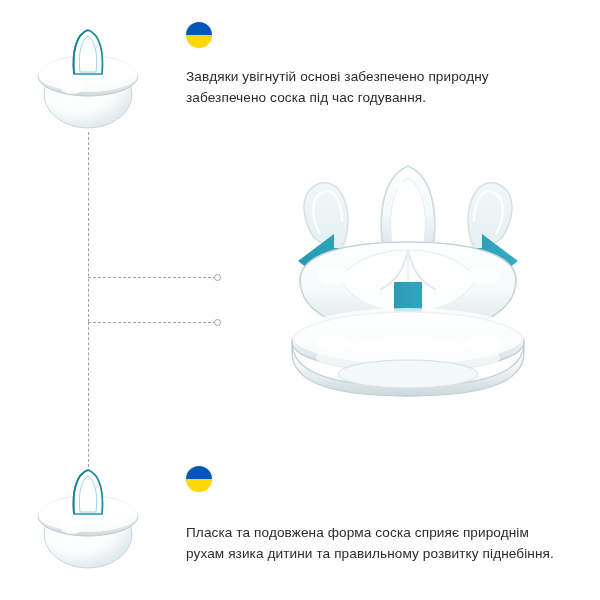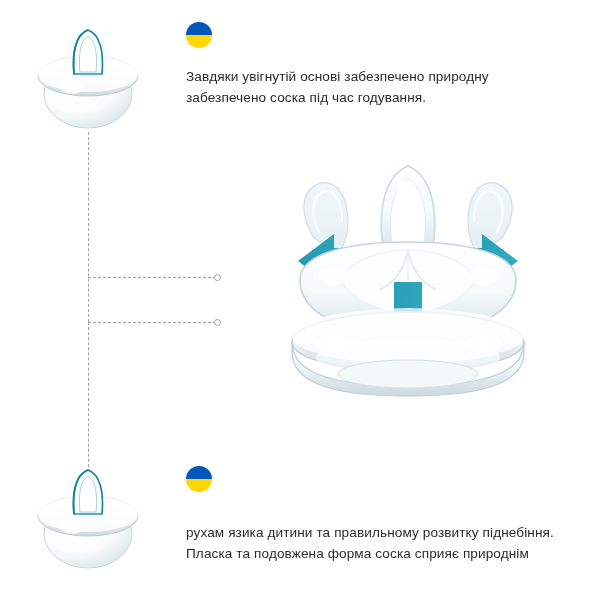--- a/index.html
+++ b/index.html
@@ -248,17 +248,17 @@
       <ellipse cx="58" cy="38" rx="3" ry="10" fill="#ffffff" opacity="0.8"></ellipse>
     </svg>
   </div>
 
   <div class="flag" style="left:186px; top:466px;">
     <div class="top"></div>
     <div class="bot"></div>
   </div>
 
   <div class="caption" style="left:186px; top:522px; width:404px;">
+    <div>Пласка та подовжена форма соска сприяє природнім</div>
     <div>рухам язика дитини та правильному розвитку піднебіння.</div>
-    <div>Пласка та подовжена форма соска сприяє природнім</div>
   </div>
 
 </div>
 
 </body></html>

